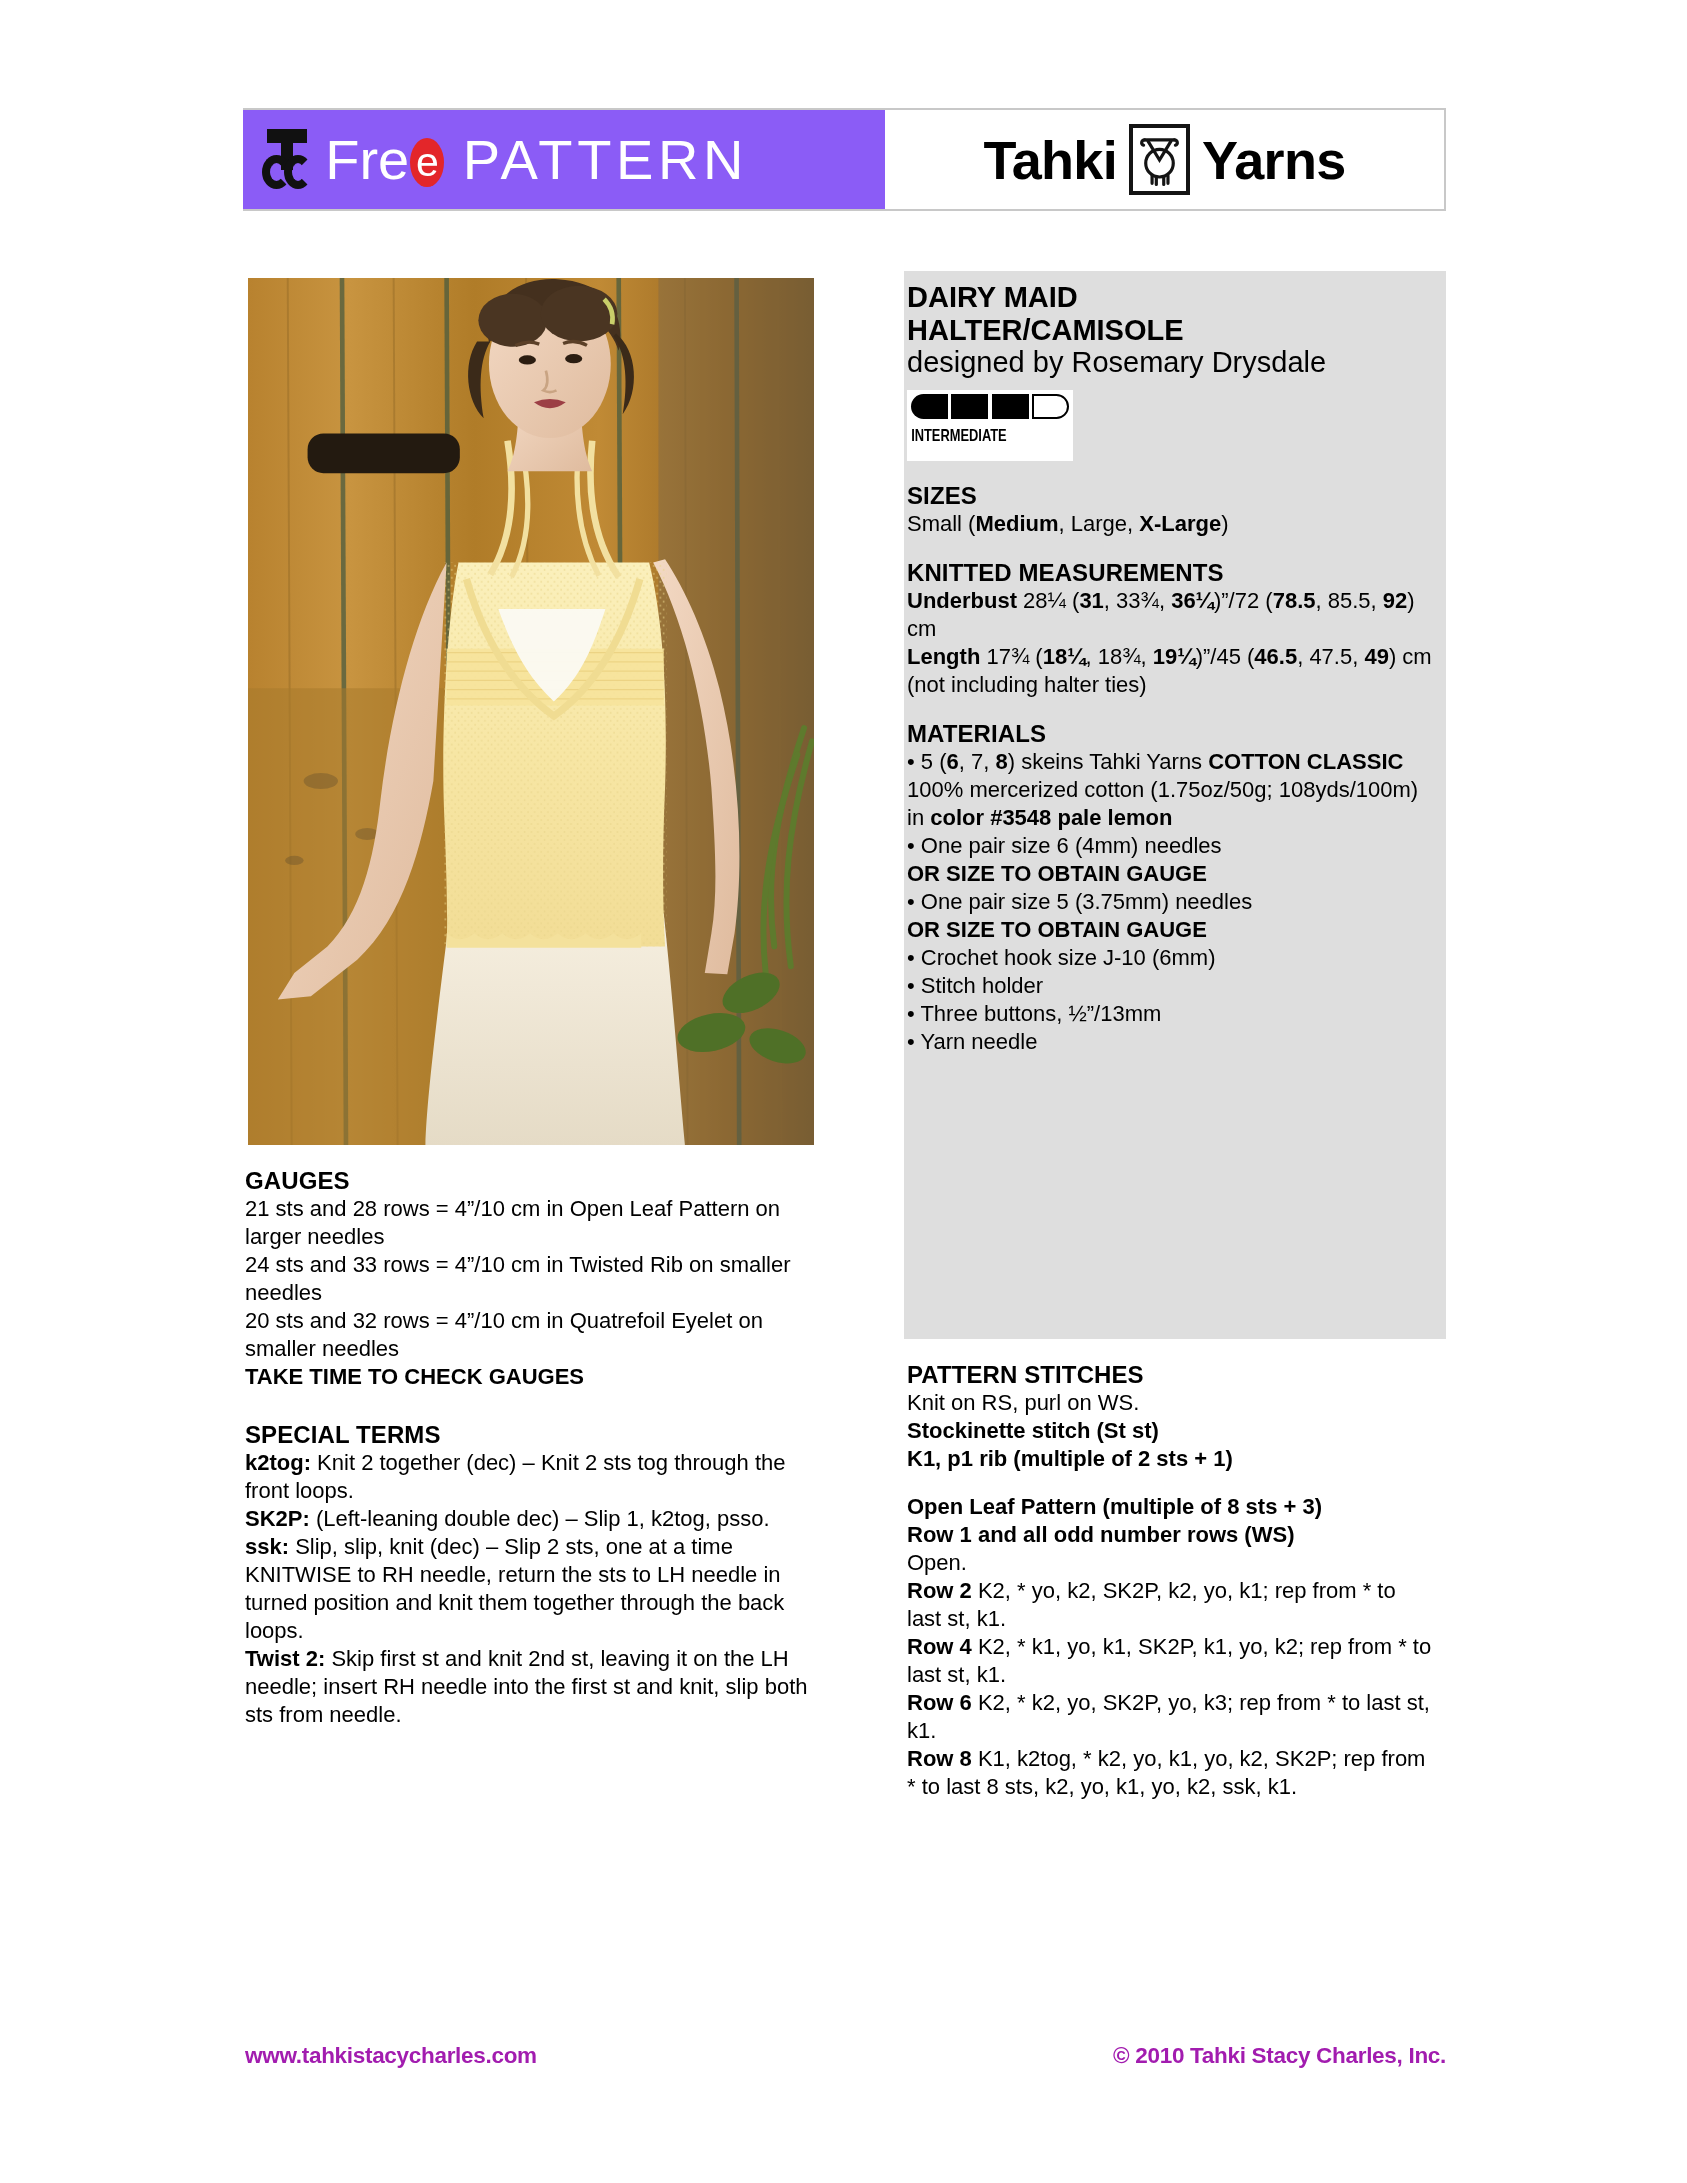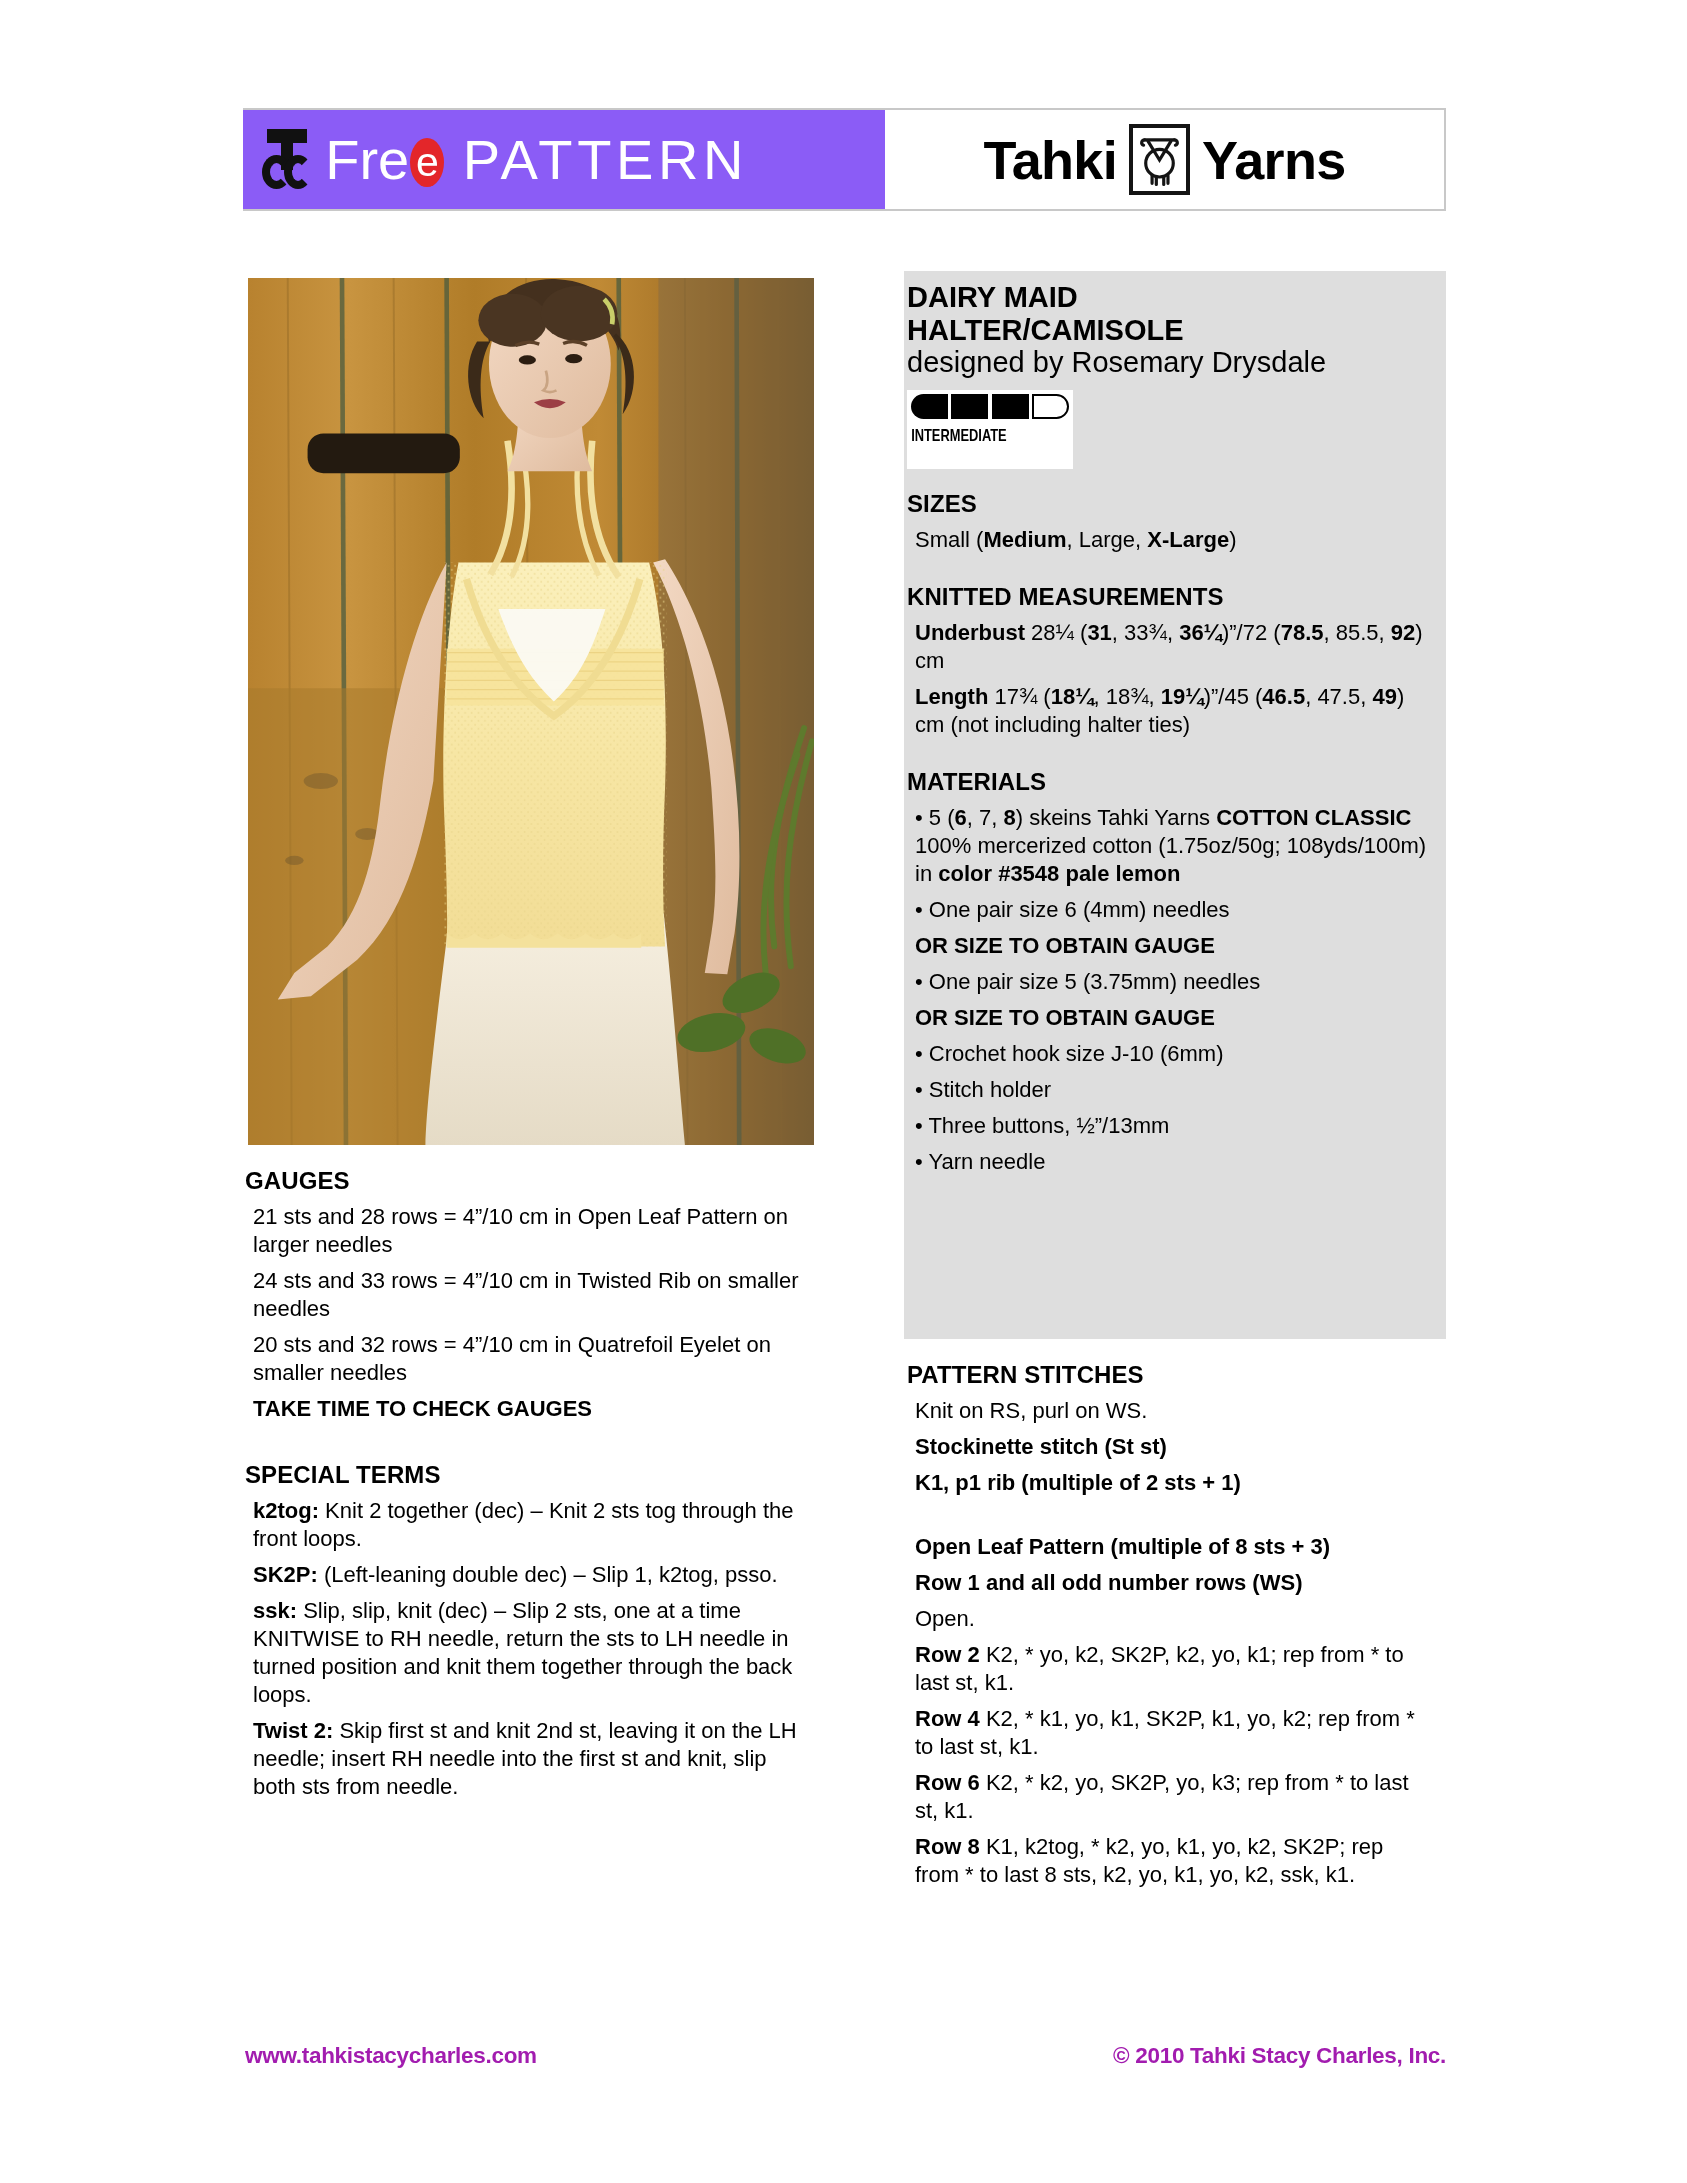--- a/index.html
+++ b/index.html
@@ -176,30 +176,30 @@
     font-size: 29px;
     font-weight: bold;
     margin: 0;
     line-height: 33px;
     letter-spacing: 0px;
   }
   .byline {
     font-size: 29px;
     line-height: 30px;
   }
-  p { margin: 8px; }
+  p { margin: 0; }
   b, strong { font-weight: bold; }
   .gap { height: 20px; }
   .gap-lg { height: 29px; }
 
   
   .skill {
     background: #ffffff;
     display: inline-block;
-    padding: 0px 0px 17px 0px;
+    padding: 0px 0px 9px 0px;
     margin-top: 13.2px;
   }
   .skill-bars {
     display: flex;
     gap: 3.3px;
     padding: 4px 4px 2px 4px;
   }
   .sb {
     width: 37px;
     height: 25px;

